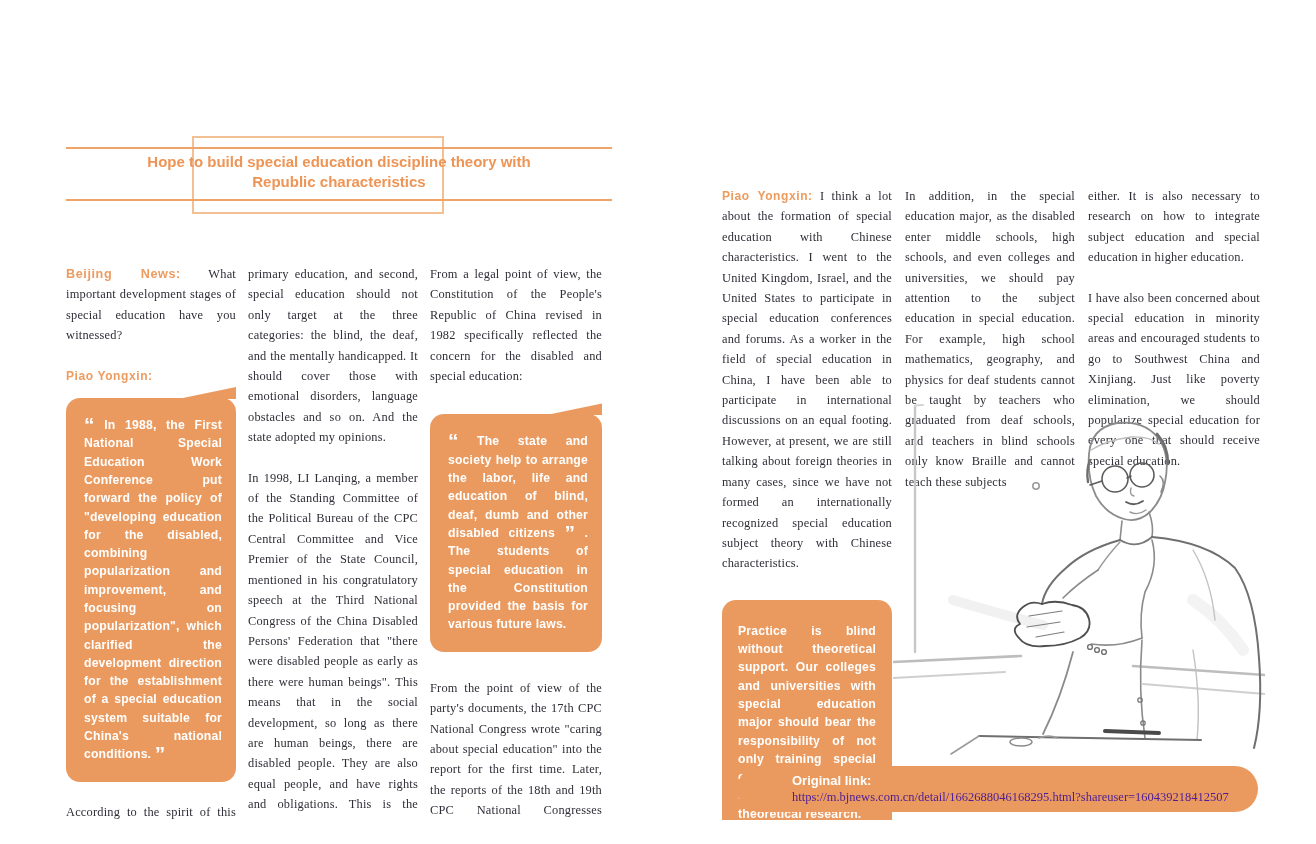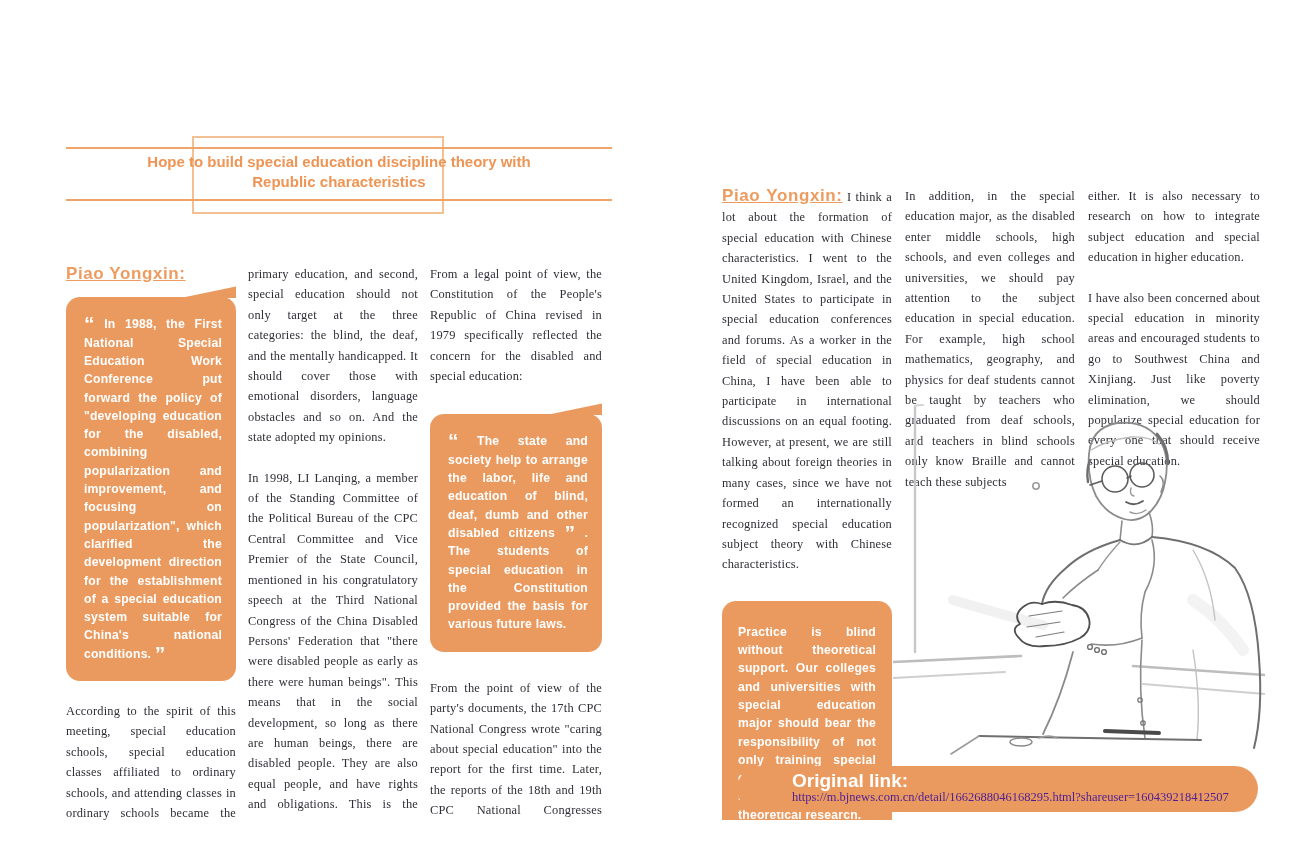--- a/index.html
+++ b/index.html
@@ -16,74 +16,76 @@
               font-family:"Liberation Sans",sans-serif;font-weight:bold;font-size:15px;
               line-height:20px;color:#ee9455;}
 
   
   .col{position:absolute;width:170px;font-size:12.4px;line-height:20.4px;text-align:justify;
        letter-spacing:.2px;}
   .col p{margin:0 0 20px 0;}
   .qlabel{font-family:"Liberation Sans",sans-serif;font-weight:bold;color:#ed9b5f;
           font-size:12.6px;letter-spacing:.6px;}
   .alabel{font-family:"Liberation Sans",sans-serif;font-weight:bold;color:#ed9b5f;
-          font-size:17px;letter-spacing:.6px;text-decoration:underline;}
+          font-size:12px;letter-spacing:.6px;}
 
   
   .obox{position:relative;background:#eb9a5f;border-radius:14px;color:#ffffff;
         font-family:"Liberation Sans",sans-serif;font-weight:bold;font-size:12.2px;
         line-height:18.3px;text-align:justify;padding:18px 14px 18px 18px;letter-spacing:.2px;}
   .obox.tail::before{content:"";position:absolute;top:-11px;right:0;width:58px;height:12px;
         background:#eb9a5f;clip-path:polygon(0 100%,100% 0,100% 100%);}
   .bigquote{font-size:21px;line-height:0;vertical-align:-3px;letter-spacing:0;}
   .m-b20{margin-bottom:20px;}
 
   
   .link-pill{position:absolute;left:737px;top:766px;width:521px;height:46px;background:#eb9a5f;
              border-radius:23px;box-sizing:border-box;padding:6px 20px 0 55px;cursor:pointer;}
-  .link-label{font-family:"Liberation Sans",sans-serif;font-weight:bold;font-size:19px;
+  .link-label{font-family:"Liberation Sans",sans-serif;font-weight:bold;font-size:13px;
               color:#ffffff;line-height:17px;}
   .link-url{font-family:"Liberation Serif",serif;font-size:12.5px;color:#4c1d95;line-height:17px;}
 
   
   .sketch{position:absolute;left:893px;top:400px;width:372px;height:365px;}
 </style>
 </head>
 <body>
 
 <div id="canvas">
 
   <div class="title-rect"></div>
   <div class="title-line top"></div>
   <div class="title-line bottom"></div>
   <h1 class="page-title"><span>Hope to build special education discipline theory with</span><br>
     <span>Republic characteristics</span>
   </h1>
 
   <div class="col" style="left:66px;top:264px;">
+    <p><span class="qlabel">Beijing News:</span>
+      <span>What important development stages of special education have you witnessed?</span></p>
     <p style="margin-bottom:12px;"><span class="alabel">Piao Yongxin:</span></p>
 
     <div class="obox tail m-b20" style="margin-top:8px;">
       <span class="bigquote">“</span>
       <span>In 1988, the First National Special Education Work Conference put forward the policy of "developing education for the disabled, combining popularization and improvement, and focusing on popularization", which clarified the development direction for the establishment of a special education system suitable for China's national conditions.</span>
       <span class="bigquote">”</span>
     </div>
 
     <p>According to the spirit of this meeting, special education schools, special education classes affiliated to ordinary schools, and attending classes in ordinary schools became the three main forms of schooling for disabled children and adolescents in China.</p>
 
   </div>
 
   <div class="col" style="left:248px;top:264px;">
     <p>primary education, and second, special education should not only target at the three categories: the blind, the deaf, and the mentally handicapped. It should cover those with emotional disorders, language obstacles and so on. And the state adopted my opinions.</p>
     <p>In 1998, LI Lanqing, a member of the Standing Committee of the Political Bureau of the CPC Central Committee and Vice Premier of the State Council, mentioned in his congratulatory speech at the Third National Congress of the China Disabled Persons' Federation that "there were disabled people as early as there were human beings". This means that in the social development, so long as there are human beings, there are disabled people. They are also equal people, and have rights and obligations. This is the theoretical basis of our special education construction.</p>
 
   </div>
 
   <div class="col" style="left:430px;top:264px;width:172px;">
-    <p>From a legal point of view, the Constitution of the People's Republic of China revised in 1979 specifically reflected the concern for the disabled and special education:</p>
+    <p>From a legal point of view, the Constitution of the People's Republic of China revised in 1982 specifically reflected the concern for the disabled and special education:</p>
     <div class="obox tail" style="margin:28px 0 26px 0;">
       <span class="bigquote">“</span>
       <span>The state and society help to arrange the labor, life and education of blind, deaf, dumb and other disabled citizens</span>
       <span class="bigquote">”</span>
       <span>. The students of special education in the Constitution provided the basis for various future laws.</span>
     </div>
     <p>From the point of view of the party's documents, the 17th CPC National Congress wrote "caring about special education" into the report for the first time. Later, the reports of the 18th and 19th CPC National Congresses proposed to "support special education" and "run special education schools well", which inspired the people engaged in special education nationwide. Although special education teachers are a small group, their status has improved. They can be seen in some major conferences and teacher selection and appraisal activities of the party and the state.</p>
   </div>
 
   <div class="col" style="left:722px;top:186px;">

